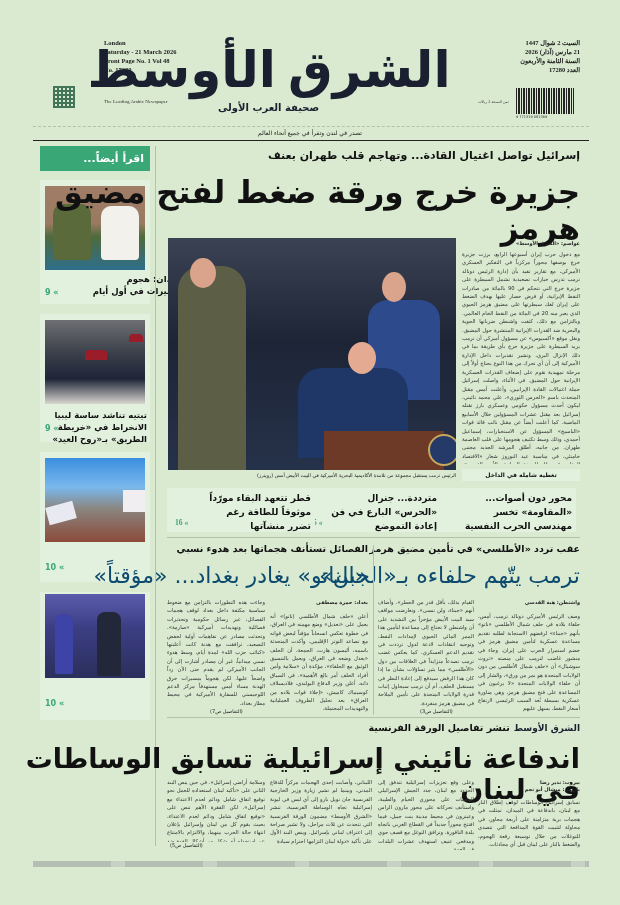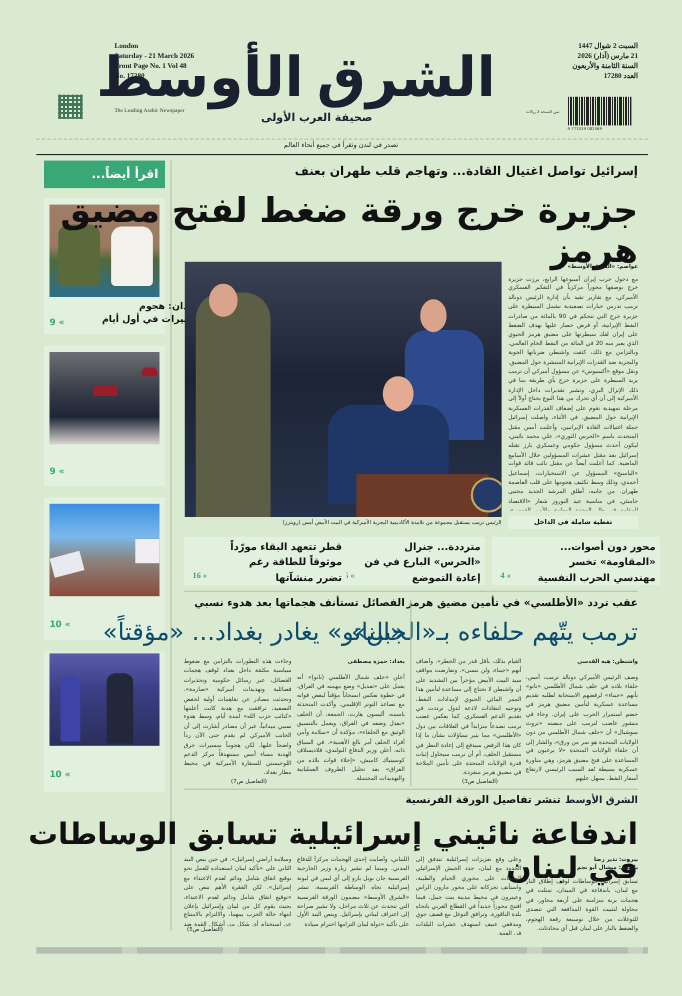--- a/index.html
+++ b/index.html
@@ -6,21 +6,21 @@
   body{width:620px;height:905px;background:#d9ead0;font-family:"DejaVu Sans",sans-serif;color:#111;position:relative;overflow:hidden;}
   .abs{position:absolute;}
   .mast-left{left:104px;top:38px;font-family:"Liberation Serif",serif;font-size:6.5px;line-height:9px;font-weight:bold;color:#222;}
   .qr{left:53px;top:86px;width:22px;height:22px;background:
     repeating-linear-gradient(90deg,#1e5a3c 0 2px,transparent 2px 4px),
     repeating-linear-gradient(0deg,#1e5a3c 0 2px,#d9ead0 2px 4px);opacity:.8;}
   .tagline-en{left:104px;top:99px;font-family:"Liberation Serif",serif;font-size:5px;color:#333;}
   .logo-text{left:104px;top:40px;width:330px;height:60px;display:flex;align-items:center;justify-content:center;direction:rtl;}
   .logo-part{font-family:"DejaVu Sans",sans-serif;font-weight:bold;font-size:50px;color:#1a2030;letter-spacing:-2px;line-height:56px;}
   .globe{width:46px;height:46px;border-radius:50%;margin:0 6px;background:repeating-linear-gradient(0deg,#1a2030 0 3px,#d9ead0 3px 5px);}
-  .sub-ar{left:218px;top:102px;width:140px;text-align:center;font-size:10px;font-weight:bold;direction:rtl;color:#1a2030;}
+  .sub-ar{left:218px;top:102px;width:140px;text-align:left;font-size:10px;font-weight:bold;direction:rtl;color:#1a2030;}
   .mast-right{right:40px;top:38px;text-align:right;direction:rtl;font-family:"Liberation Serif",serif;font-size:6.5px;line-height:9px;font-weight:bold;color:#222;}
   .barcode{left:516px;top:88px;width:58px;height:26px;background:repeating-linear-gradient(90deg,#222 0 1px,#d9ead0 1px 2px,#222 2px 4px,#d9ead0 4px 5px);}
   .barcode-num{left:516px;top:115px;font-size:3.5px;color:#333;}
   .price{left:478px;top:100px;font-size:3.5px;color:#333;}
   .rule1{left:33px;top:126px;width:556px;height:0;border-top:1px dashed #b3c2aa;}
   .publish-line{left:160px;top:129px;width:300px;text-align:center;direction:rtl;font-size:6px;color:#222;}
   .rule2{left:33px;top:140px;width:556px;height:1px;background:#222;}
   .sidebar{left:40px;top:146px;width:110px;height:700px;}
   .sb-head{position:absolute;left:0;top:0;width:110px;height:25px;background:#3aa777;color:#fff;font-weight:bold;font-size:11px;direction:rtl;text-align:right;padding-right:6px;box-sizing:border-box;line-height:25px;}
   .sb-card{position:absolute;left:0;width:110px;background:#e2f0de;}
@@ -87,20 +87,21 @@
     </div>
     <div class="sb-title" style="top:93px;margin-left:44px;">السودان: هجوم بالمسيرات في أول أيام العيد</div>
     <div class="sb-page" style="top:108px;">9 «</div>
   </div>
 
   <div class="sb-card" style="top:168px;height:128px;">
     <div class="sb-img" style="top:6px;background:linear-gradient(180deg,#6d6f72 0%,#3b3f4a 40%,#1e2538 70%,#d9d6cf 100%);">
       <div style="position:absolute;left:40px;top:30px;width:22px;height:10px;background:#9b1d2a;border-radius:4px 4px 0 0;"></div>
       <div style="position:absolute;left:84px;top:14px;width:14px;height:8px;background:#9b1d2a;border-radius:4px 4px 0 0;"></div>
     </div>
+    <div class="sb-title" style="top:95px;">تيتيه تناشد ساسة ليبيا الانخراط في «خريطة الطريق» بـ«روح العيد»</div>
     <div class="sb-page" style="top:110px;">9 «</div>
   </div>
 
   <div class="sb-card" style="top:306px;height:130px;">
     <div class="sb-img" style="top:6px;background:linear-gradient(180deg,#3b8fe0 0%,#7ab8ec 35%,#8a8680 60%,#8c4a3a 100%);">
       <div style="position:absolute;left:2px;top:46px;width:28px;height:18px;background:#e9e9f2;transform:rotate(-15deg);"></div>
       <div style="position:absolute;left:78px;top:32px;width:22px;height:22px;background:#f0eef0;"></div>
     </div>
     <div class="sb-page" style="top:111px;">10 «</div>
   </div>
@@ -128,21 +129,21 @@
   <div style="position:absolute;left:180px;top:104px;width:28px;height:32px;background:#e4aa92;border-radius:50%;"></div>
   <div style="position:absolute;left:156px;top:193px;width:120px;height:39px;background:#6e3a28;"></div>
   <div style="position:absolute;left:260px;top:196px;width:28px;height:28px;background:#263a6a;border:2px solid #c6a85a;border-radius:50%;"></div>
 </div>
 <div class="abs caption">الرئيس ترمب يستقبل مجموعة من تلامذة الأكاديمية البحرية الأميركية في البيت الأبيض أمس (رويترز)</div>
 
 <div class="abs byline" style="right:40px;top:240px;">عواصم: «الشرق الأوسط»</div>
 <div class="abs bodycol" style="left:462px;top:250px;width:118px;height:214px;overflow:hidden;">مع دخول حرب إيران أسبوعها الرابع، برزت جزيرة خرج بوصفها محوراً مركزياً في التفكير العسكري الأميركي، مع تقارير تفيد بأن إدارة الرئيس دونالد ترمب تدرس خيارات تصعيدية تشمل السيطرة على جزيرة خرج التي تتحكم في 90 بالمائة من صادرات النفط الإيرانية، أو فرض حصار عليها بهدف الضغط على إيران لفك سيطرتها على مضيق هرمز الحيوي الذي يعبر منه 20 في المائة من النفط الخام العالمي. وبالتزامن مع ذلك، كثفت واشنطن ضرباتها الجوية والبحرية ضد القدرات الإيرانية المنتشرة حول المضيق. ونقل موقع «أكسيوس» عن مسؤول أميركي أن ترمب يريد السيطرة على جزيرة خرج بأي طريقة بما في ذلك الإنزال البري، وتشير تقديرات داخل الإدارة الأميركية إلى أن أي تحرك من هذا النوع يحتاج أولاً إلى مرحلة تمهيدية تقوم على إضعاف القدرات العسكرية الإيرانية حول المضيق. في الأثناء، واصلت إسرائيل حملة اغتيالات القادة الإيرانيين، وأعلنت أمس مقتل المتحدث باسم «الحرس الثوري»، علي محمد نائيني، ليكون أحدث مسؤول حكومي وعسكري بارز تقتله إسرائيل بعد مقتل عشرات المسؤولين خلال الأسابيع الماضية. كما أعلنت أيضاً عن مقتل نائب قائد قوات «الباسيج» المسؤول عن الاستخبارات، إسماعيل أحمدي، وذلك وسط تكثيف هجومها على قلب العاصمة طهران. من جانبه، أطلق المرشد الجديد مجتبى خامنئي، في مناسبة عيد النوروز شعار «الاقتصاد المقاوم في ظل الوحدة الوطنية والأمن القومي»، مضيفاً أن إيران «هزمت العدو».</div>
 <div class="abs boxhead">تغطية شاملة في الداخل</div>
 
-<div class="teaser" style="left:447px;width:153px;">
+<div class="teaser" style="left:423px;width:153px;">
   <div class="teaser-t">محور دون أصوات... «المقاومة» تخسر مهندسي الحرب النفسية</div>
   <div class="teaser-p">4 «</div>
 </div>
 <div class="teaser" style="left:305px;width:136px;">
   <div class="teaser-t">مترددة... جنرال «الحرس» البارع في فن إعادة التموضع</div>
   <div class="teaser-p">5 «</div>
 </div>
 <div class="teaser" style="left:167px;width:148px;">
   <div class="teaser-t">قطر تتعهد البقاء مورّداً موثوقاً للطاقة رغم تضرر منشآتها</div>
   <div class="teaser-p">16 «</div>

